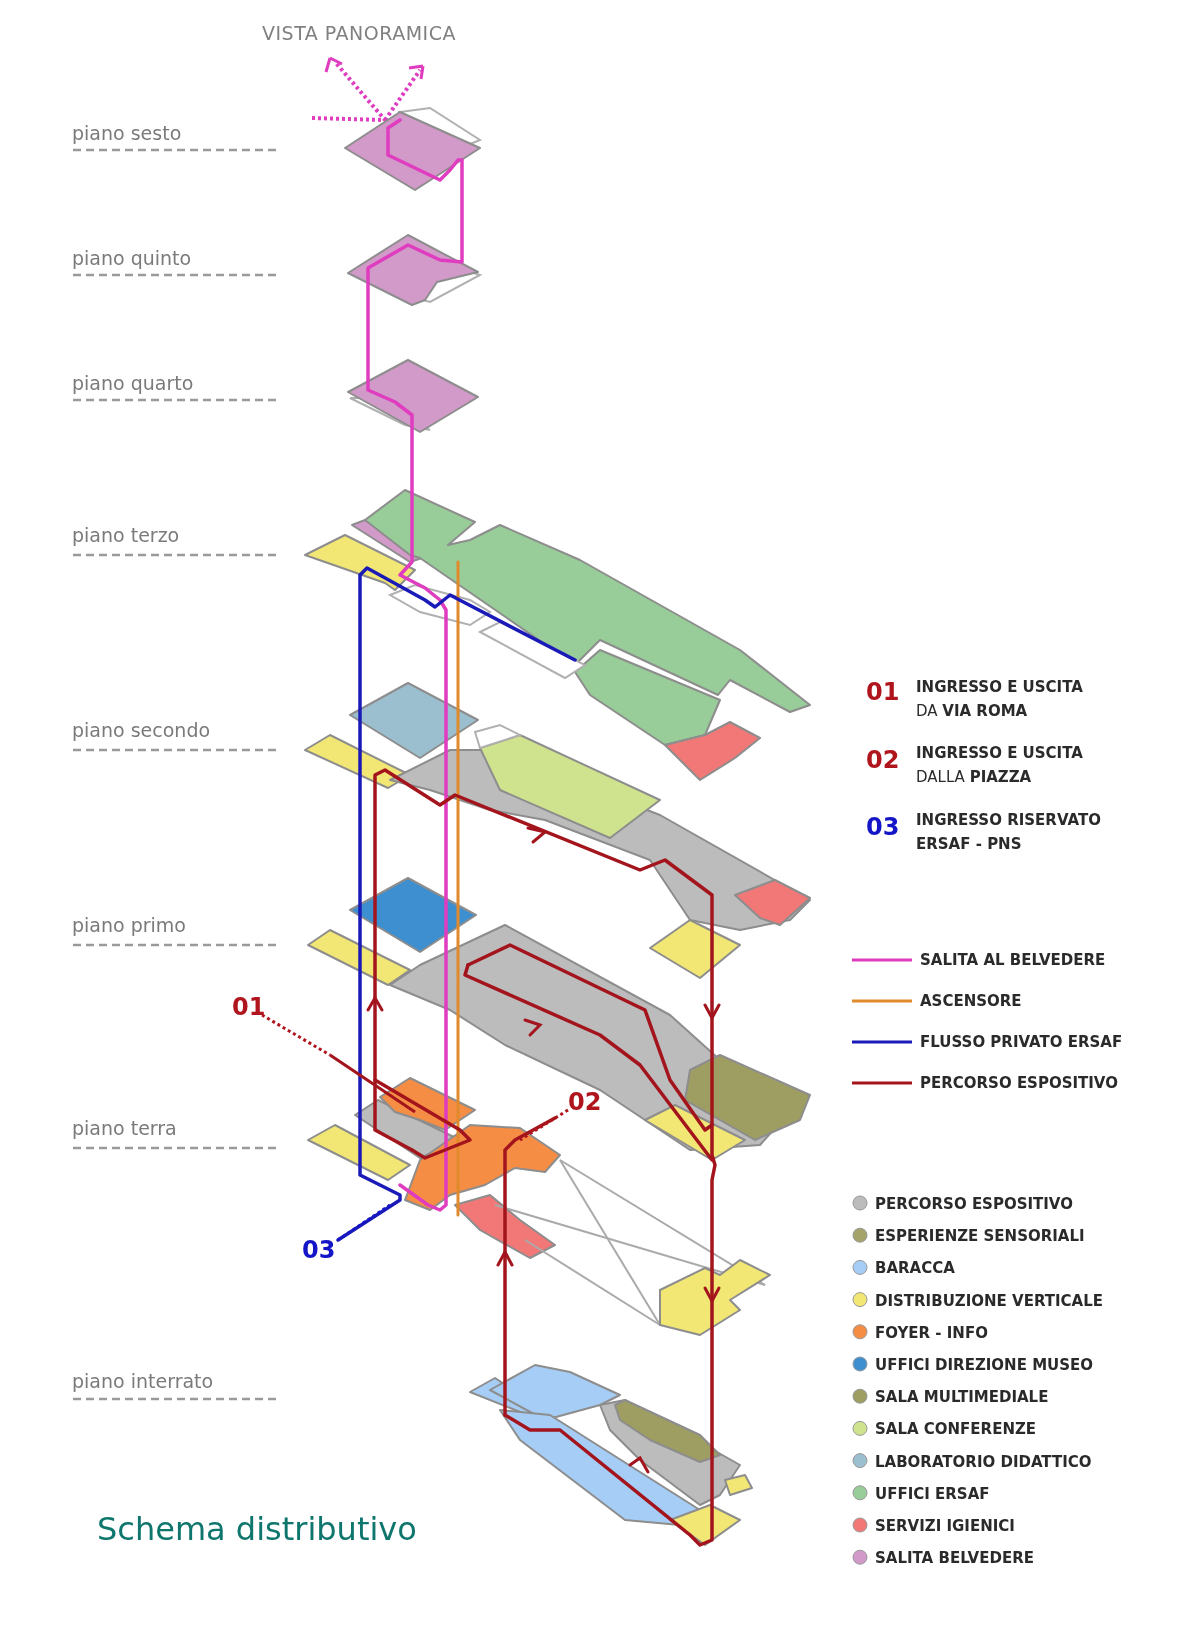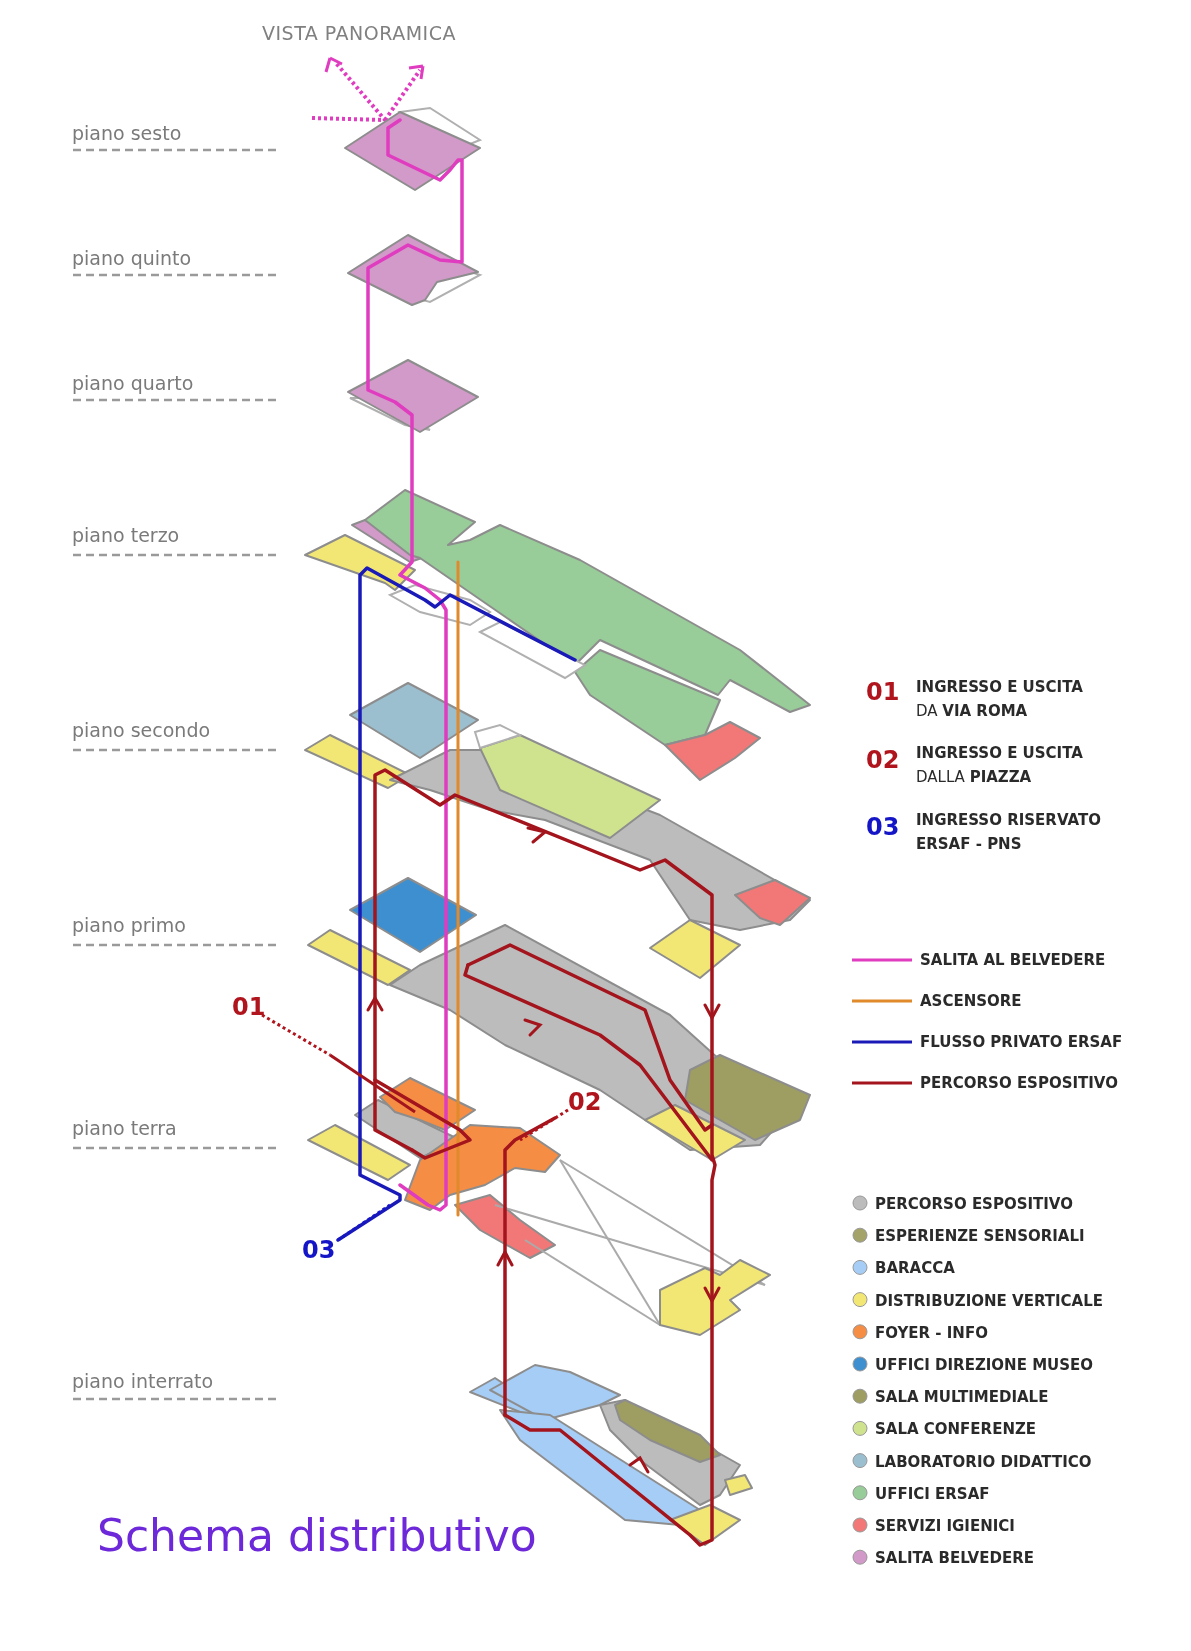--- a/index.html
+++ b/index.html
@@ -6,21 +6,21 @@
   body { width:1191px; height:1651px; position:relative; overflow:hidden; font-family:"DejaVu Sans", sans-serif; }
   #diagram { position:absolute; left:0; top:0; width:1191px; height:1651px; }
   .floor-label { font-family:"DejaVu Sans", sans-serif; font-size:19px; fill:#7a7a7a; }
   .floor-dash { stroke:#9a9a9a; stroke-width:2.5; stroke-dasharray:8 5; fill:none; }
   .title-top { font-family:"DejaVu Sans", sans-serif; font-size:19px; fill:#808080; letter-spacing:0.5px; }
   .legend-text { font-family:"DejaVu Sans", sans-serif; font-size:15px; font-weight:bold; fill:#2a2a2a; }
   .entry-num { font-family:"DejaVu Sans", sans-serif; font-size:24px; font-weight:bold; }
   .zone { stroke:#8d8d8d; stroke-width:2; stroke-linejoin:round; }
   .outline { fill:#ffffff; stroke:#b0b0b0; stroke-width:2; }
   .path { fill:none; stroke-linejoin:round; stroke-linecap:round; }
-  .caption { position:absolute; left:97px; top:1510px; font-family:"DejaVu Sans", sans-serif; font-size:44px; color:#6d28d9; }
+  .caption { position:absolute; left:97px; top:1510px; font-family:"DejaVu Sans", sans-serif; font-size:32px; color:#0f766e; }
 </style>
 </head>
 <body>
 
 <svg id="diagram" viewBox="0 0 1191 1651" xmlns="http://www.w3.org/2000/svg">
 
   <text class="title-top" x="262" y="40">VISTA PANORAMICA</text>
   <g stroke="#e03cc0" stroke-width="4" stroke-dasharray="3 3" fill="none">
     <path d="M312 118 L385 120 L335 62"></path>
     <path d="M385 120 L420 70"></path>

